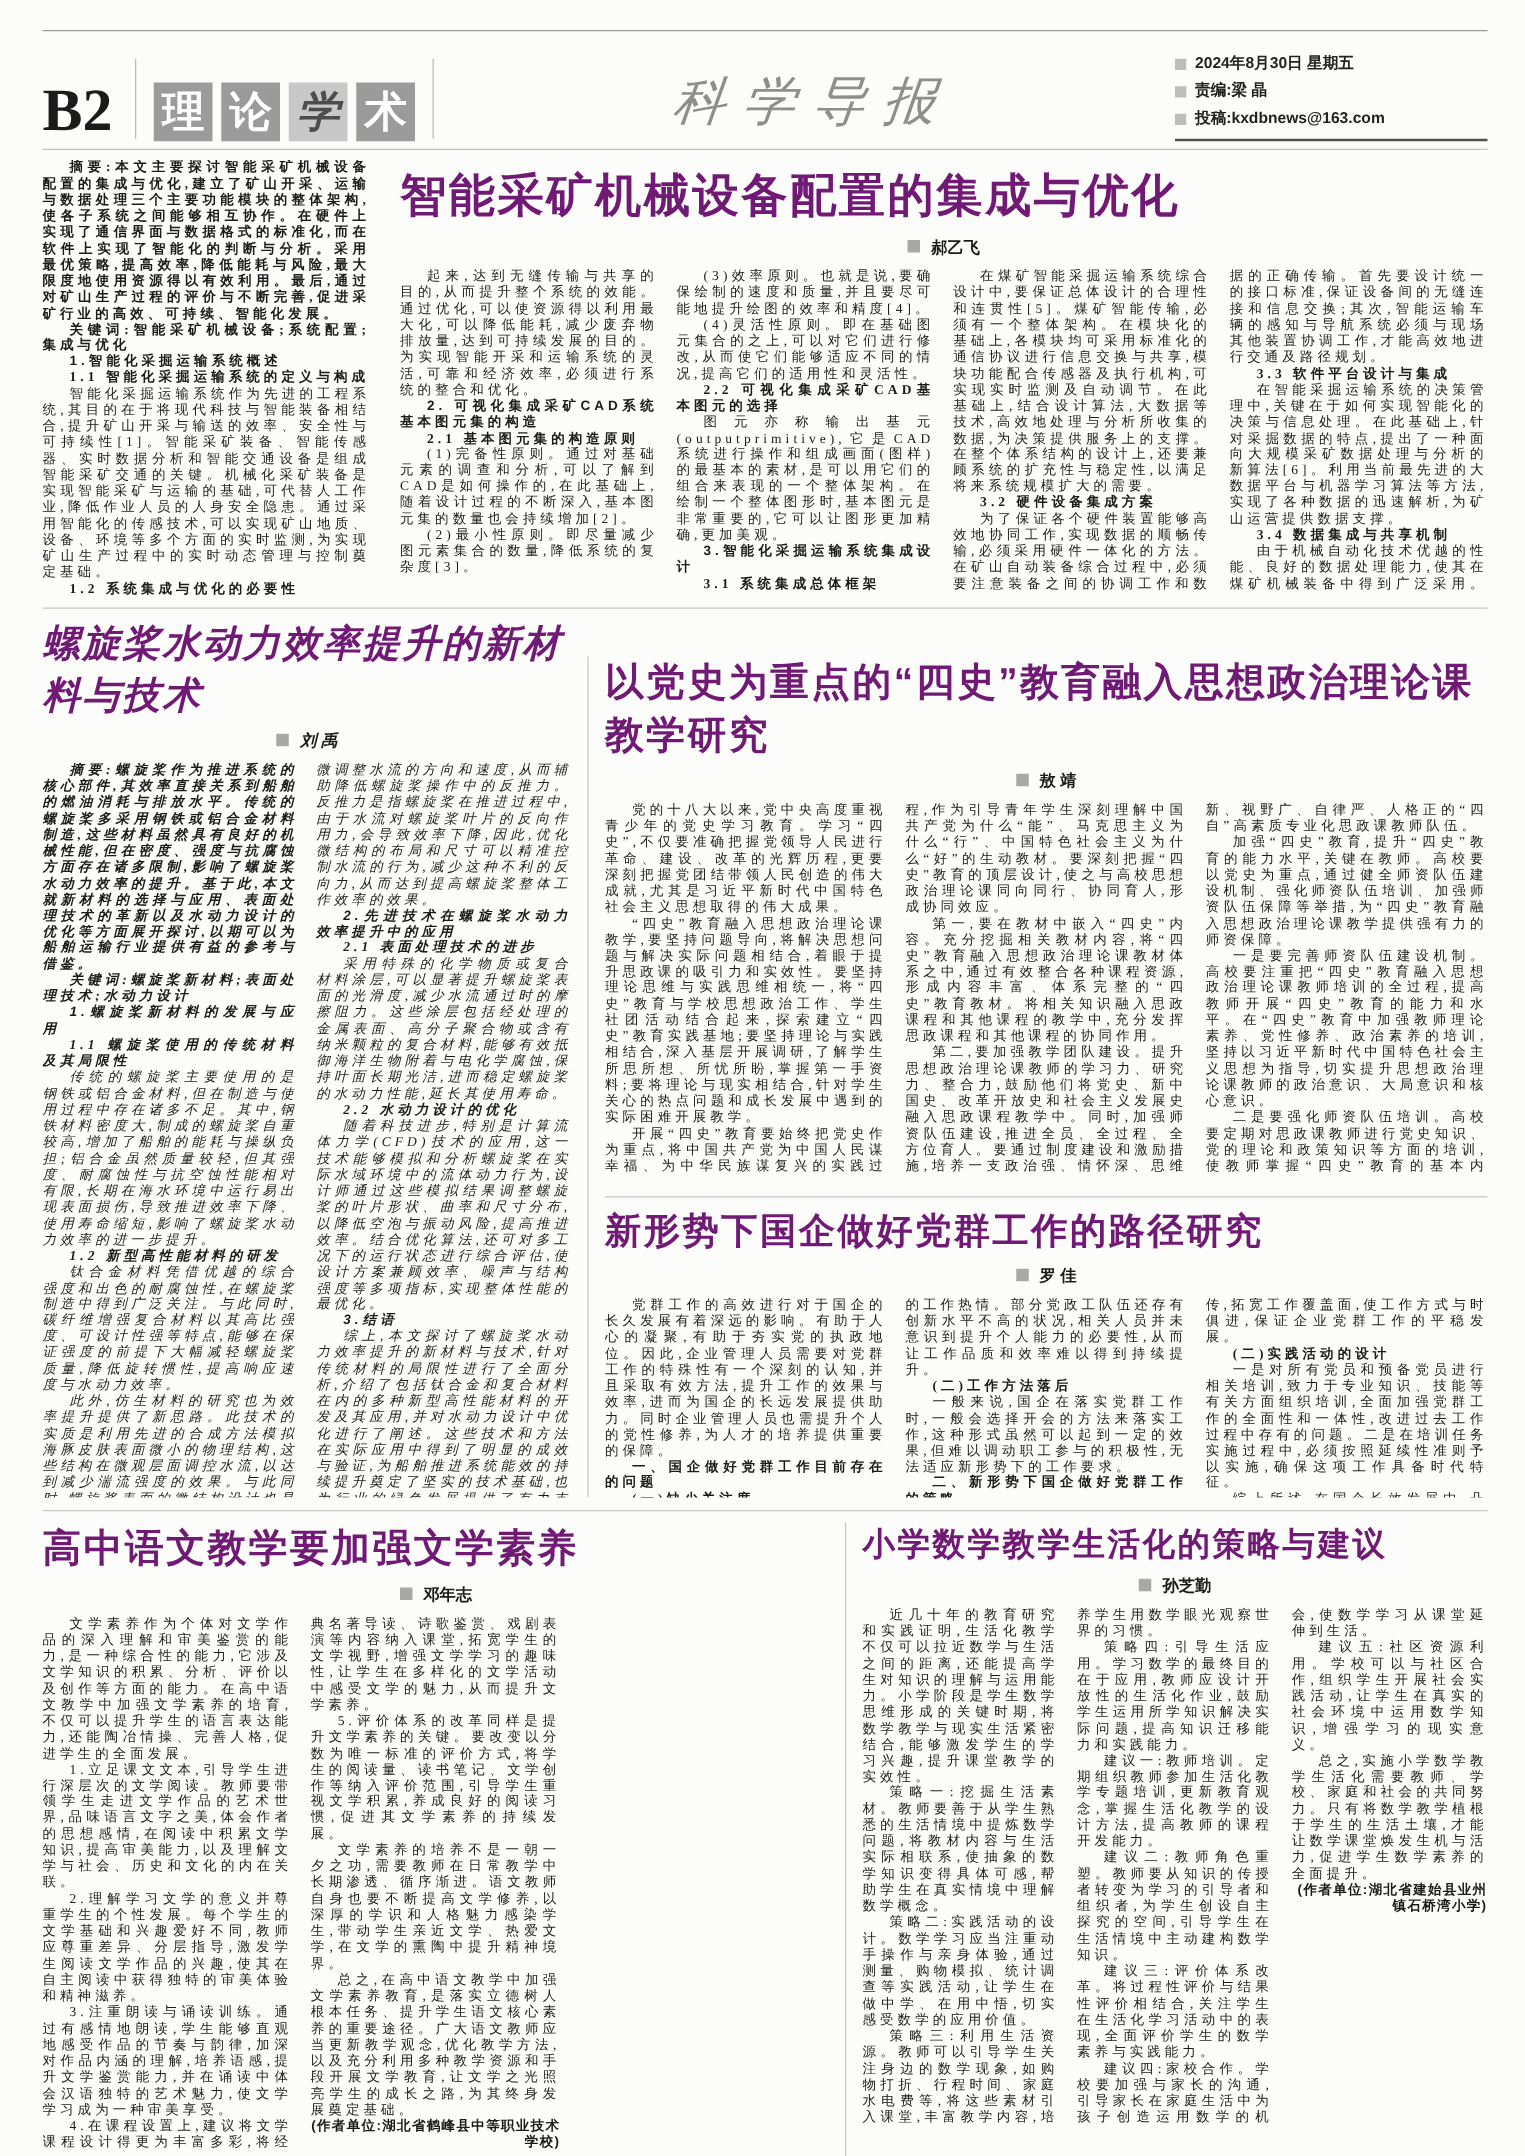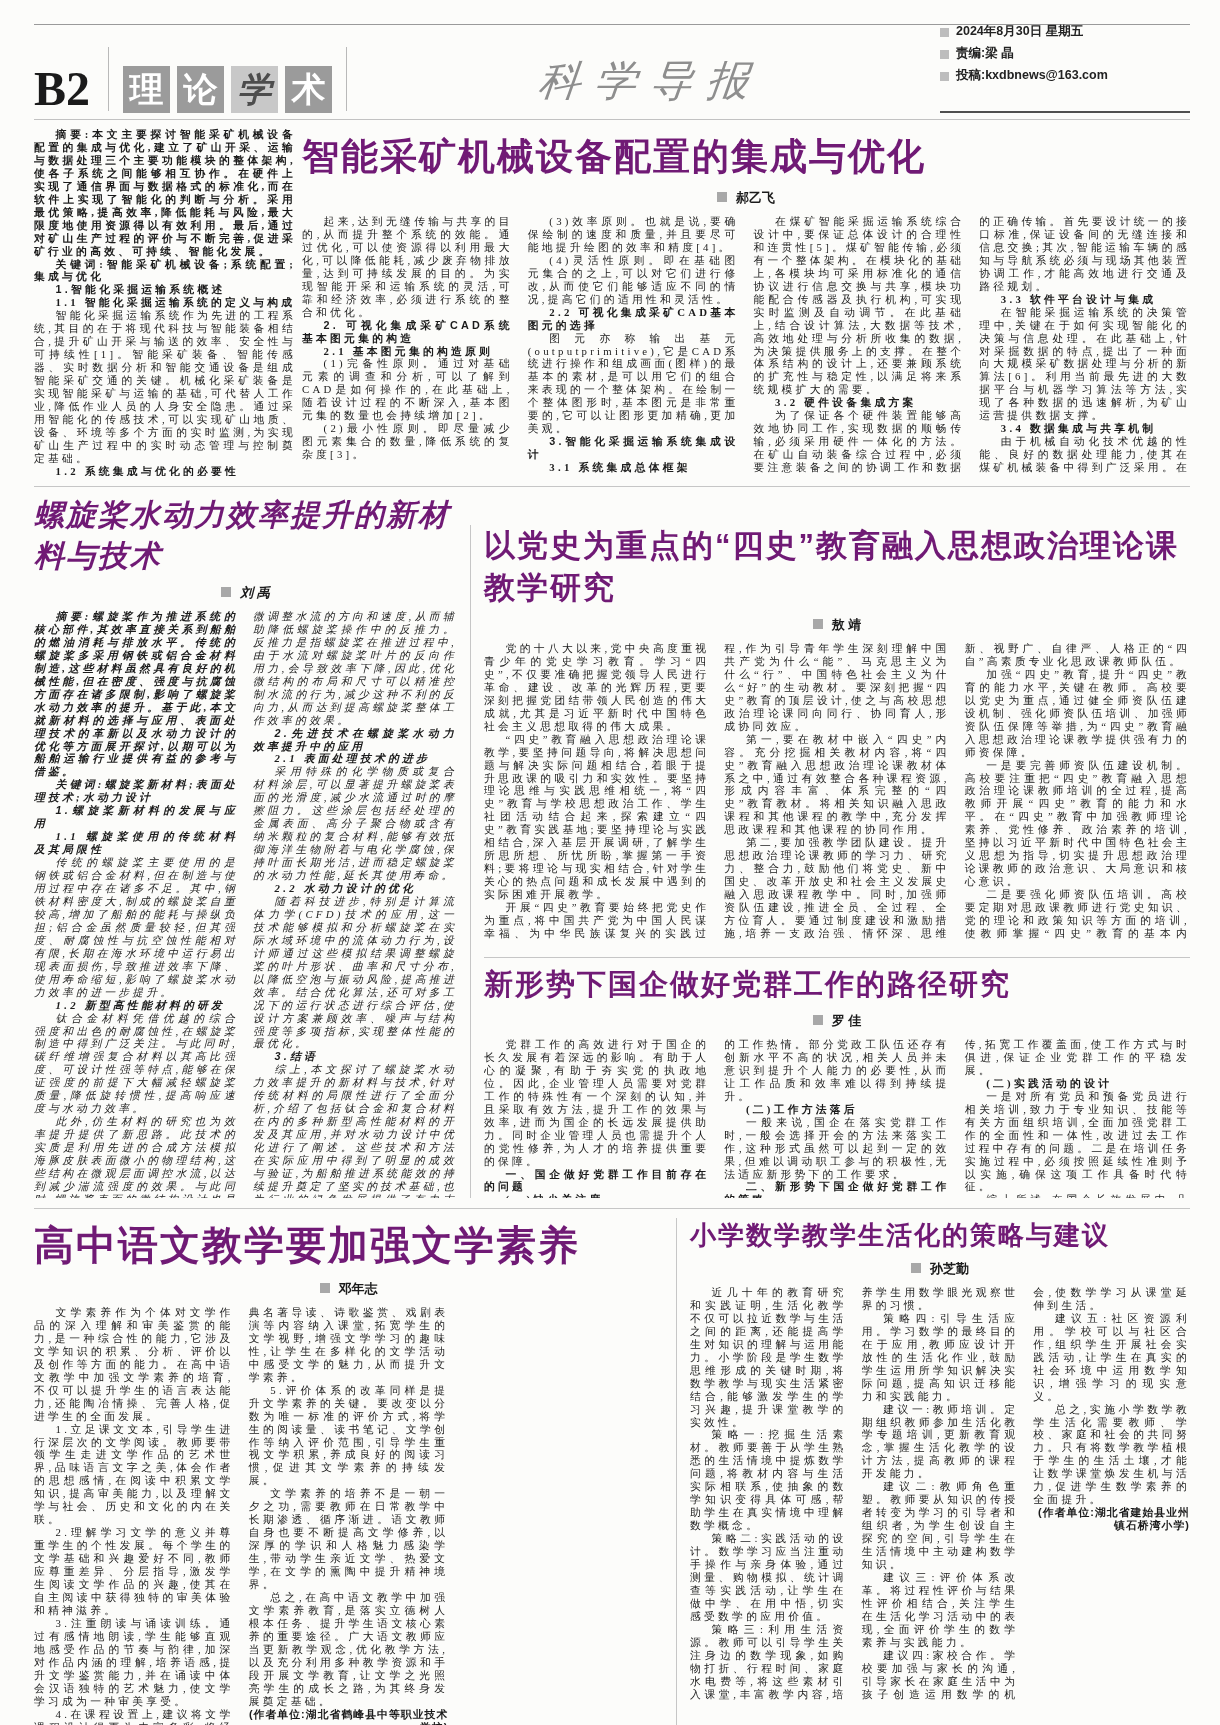--- a/index.html
+++ b/index.html
@@ -8,56 +8,56 @@
 .page{width:1220px;height:1725px;background:#fcfcfa;padding:24px 30px 18px 34px;overflow:hidden;}
 
 .topline{border-top:1px solid #9a9a9a;margin-bottom:10px;}
 header{display:flex;align-items:flex-end;height:78px;margin-bottom:6px;}
 .b2{font-size:48px;font-weight:bold;line-height:1;margin-right:18px;font-family:"Liberation Serif",serif;}
 .mast-sep{width:1px;height:64px;background:#b9b9b9;margin:0 14px 2px 0;}
 .mast-boxes{display:flex;gap:7px;align-items:flex-end;margin-right:14px;}
 .mast-box{width:47px;height:47px;background:#9b9b9b;color:#fff;font-weight:bold;font-size:34px;display:flex;align-items:center;justify-content:center;font-family:"Liberation Sans",sans-serif;}
 .mast-box.light{background:#c8c8c8;color:#4d4d4d;font-family:"Liberation Serif",serif;font-style:italic;}
 .paper-name{flex:1;text-align:center;font-size:42px;color:#8e8e8e;font-style:italic;letter-spacing:14px;transform:skewX(-6deg);font-family:"Liberation Serif",serif;padding-bottom:4px;}
-.info{font-size:12.5px;font-family:"Liberation Sans",sans-serif;font-weight:bold;border-bottom:2px solid #4f4f4f;padding-bottom:24px;line-height:1.75;min-width:250px;color:#222;}
+.info{font-size:12.5px;font-family:"Liberation Sans",sans-serif;font-weight:bold;border-bottom:2px solid #4f4f4f;padding-bottom:5px;line-height:1.75;min-width:250px;color:#222;}
 .info .row{display:flex;align-items:center;}
 .sq{display:inline-block;width:9px;height:9px;background:#bdbdbd;margin-right:7px;flex:none;}
 .headrule{border-top:1px solid #c2c2c2;margin-bottom:8px;}
 
 h1{font-family:"Liberation Sans",sans-serif;font-weight:bold;color:#701a75;text-align:left;letter-spacing:2px;}
 .byline{text-align:center;font-size:13px;font-weight:bold;font-family:"Liberation Sans",sans-serif;margin:7px 0 8px;}
 .byline .bsq{display:inline-block;width:10px;height:10px;background:#a8a8a8;margin-right:9px;}
 .cols{text-align:justify;font-size:10.8px;line-height:1.2;letter-spacing:0.3em;overflow:hidden;column-gap:15px;column-fill:auto;}
 .pt-p{text-indent:2em;}
 .pt-h{font-family:"Liberation Sans",sans-serif;font-weight:bold;text-indent:2em;}
 .pt-h2{font-weight:bold;text-indent:2em;}
 .pt-abs{font-weight:bold;text-indent:2em;}
 .pt-kw{font-weight:bold;text-indent:2em;}
 .pt-u{font-family:Liberation Sans, sans-serif;font-weight:bold;text-align:right;letter-spacing:0.1em;}
 
-.art1{display:flex;gap:6px;height:348px;overflow:hidden;}
+.art1{display:flex;gap:24px;height:348px;overflow:hidden;}
 .a1-left{width:262px;flex:none;text-align:justify;font-size:10.8px;line-height:1.2;letter-spacing:0.3em;overflow:hidden;}
 .a1-main{flex:1;display:flex;flex-direction:column;}
 .a1-main h1{font-size:37px;margin-top:4px;}
 .a1-cols{column-count:4;flex:1;}
 
 .band2{display:flex;margin-top:10px;border-top:1px solid #c6c6c6;padding-top:8px;height:712px;overflow:hidden;}
 .art2{width:436px;flex:none;padding-right:13px;font-style:italic;}
 .art2 h1{font-size:30px;}
 .a2-cols{column-count:2;height:628px;margin-top:4px;}
 .right-stack{flex:1;border-left:1px solid #c6c6c6;padding-left:13px;display:flex;flex-direction:column;margin-top:30px;}
 .art3 h1{font-size:31px;}
 .a3-cols{column-count:3;height:306px;margin-top:2px;}
 .hdiv{border-top:1px solid #c6c6c6;margin:9px 0 7px;}
 .art4 h1{font-size:29px;}
 .a4-cols{column-count:3;height:230px;margin-top:2px;}
 
 .band3{display:flex;margin-top:10px;border-top:1px solid #c6c6c6;padding-top:9px;height:520px;overflow:hidden;}
 .art5{width:642px;flex:none;padding-right:13px;}
-.art5 h1{font-size:40px;}
+.art5 h1{font-size:31px;}
 .a5-cols{column-count:3;height:430px;margin-top:2px;}
 .art6{flex:1;border-left:1px solid #c6c6c6;padding-left:13px;}
 .art6 h1{font-size:26px;}
 .a6-cols{column-count:3;height:440px;margin-top:2px;}
 </style>
 </head>
 <body>
 
 <div class="page">
   <div class="topline"></div>

